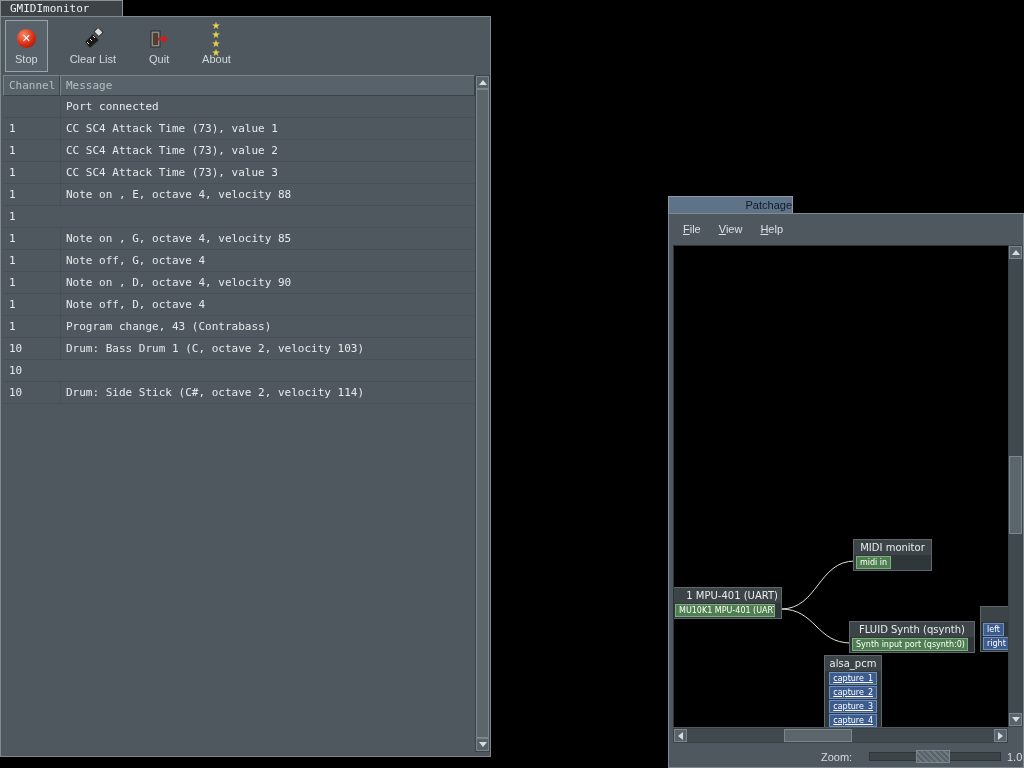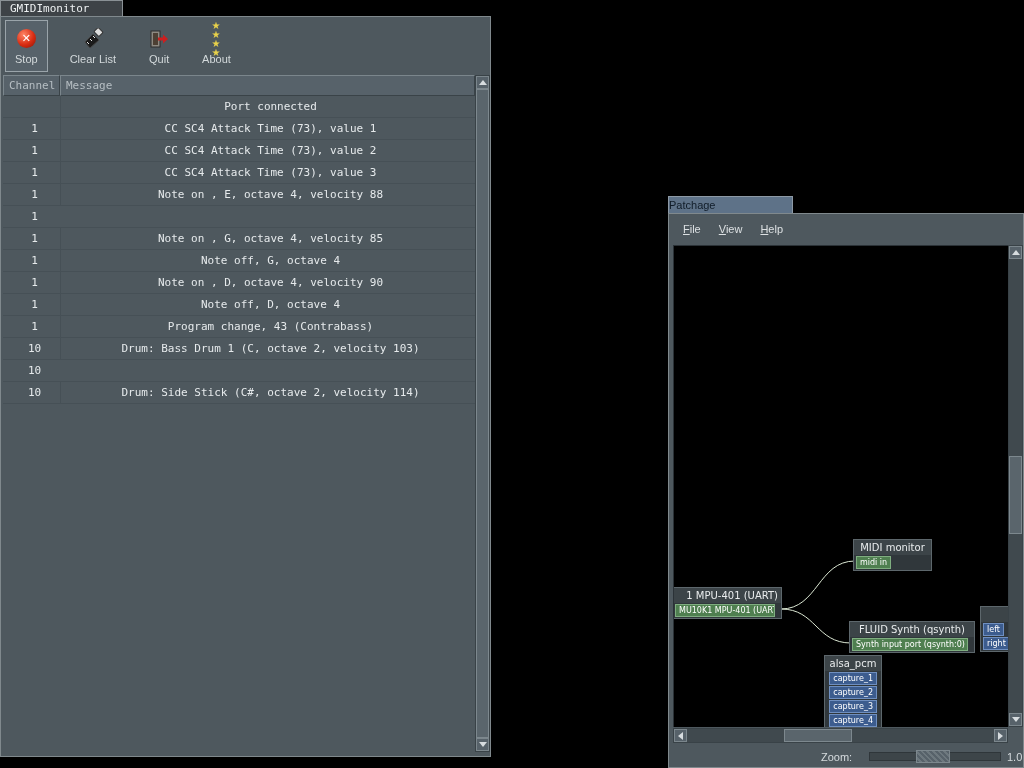--- a/index.html
+++ b/index.html
@@ -25,21 +25,21 @@
 
   .gm-header{position:absolute;left:2px;top:58px;height:21px;display:flex;}
   .hcell{box-sizing:border-box;background:#57626a;border-top:1px solid #7b868c;border-left:1px solid #7b868c;
          border-right:1px solid #3a4348;border-bottom:1px solid #3a4348;color:#b6bec3;
          font:11px "DejaVu Sans Mono",monospace;line-height:19px;padding-left:5px;}
   .hcell.ch{width:57px;}
   .hcell.msg{width:415px;}
 
   .gm-list{position:absolute;left:2px;top:79px;width:472px;height:656px;overflow:hidden;}
   .trow{display:flex;height:22px;box-sizing:border-box;border-bottom:1px solid #465056;}
-  .cell{font:11px "DejaVu Sans Mono",monospace;color:#e6eaec;line-height:21px;white-space:pre;text-align:center;}
+  .cell{font:11px "DejaVu Sans Mono",monospace;color:#e6eaec;line-height:21px;white-space:pre;}
   .cell.ch{width:57px;padding-left:6px;box-sizing:border-box;}
   .cell.msg{flex:1;padding-left:5px;border-left:1px solid #465056;box-sizing:border-box;overflow:hidden;}
 
   .gm-scroll{position:absolute;left:474px;top:58px;width:15px;height:677px;background:#40494e;
              border:1px solid #394247;box-sizing:border-box;}
   .sb-btn{position:absolute;left:0;width:13px;height:13px;background:#57626a;border:1px solid #7b868c;
           box-sizing:border-box;display:flex;align-items:center;justify-content:center;}
   .sb-btn.up{top:0;}
   .sb-btn.down{bottom:0;}
   .gm-thumb{position:absolute;left:0;top:13px;bottom:13px;width:13px;background:#5a656c;
@@ -47,39 +47,39 @@
 
   .arr{width:0;height:0;}
   .arr.up{border-left:4px solid transparent;border-right:4px solid transparent;border-bottom:5px solid #d7dcdf;}
   .arr.down{border-left:4px solid transparent;border-right:4px solid transparent;border-top:5px solid #d7dcdf;}
   .arr.left{border-top:4px solid transparent;border-bottom:4px solid transparent;border-right:5px solid #d7dcdf;}
   .arr.right{border-top:4px solid transparent;border-bottom:4px solid transparent;border-left:5px solid #d7dcdf;}
 
   
   .pa-tab{position:absolute;left:668px;top:196px;width:125px;height:18px;background:#5e7288;
           border:1px solid #8d99a5;box-sizing:border-box;color:#101c28;
-          font:11px "Liberation Sans",sans-serif;text-align:left;line-height:16px;}
+          font:11px "Liberation Sans",sans-serif;text-align:right;line-height:16px;}
   .pa-win{position:absolute;left:668px;top:213px;width:356px;height:555px;background:#4e585e;
           border:1px solid #80898d;box-sizing:border-box;}
   .pa-menubar{position:absolute;left:2px;top:2px;right:2px;height:25px;display:flex;gap:18px;
               padding:0 12px;align-items:center;color:#dce0e2;font:11px "Liberation Sans",sans-serif;}
   .menu-item{cursor:default;}
   .pa-canvas{position:absolute;left:4px;top:31px;width:334px;height:481px;background:#000;
              border-top:1px solid #2b3237;border-left:1px solid #2b3237;box-sizing:content-box;overflow:hidden;}
   .pa-canvas svg{position:absolute;left:0;top:0;}
 
   .pnode{position:absolute;background:#30373b;border:1px solid #5d676c;box-sizing:border-box;}
   .ptitle{background:#3c4448;color:#e9eced;font:10px "DejaVu Sans",sans-serif;text-align:center;
           padding:2px 3px;white-space:nowrap;overflow:hidden;}
   .ptitle.tleft{text-align:right;}
   .port{width:fit-content;max-width:calc(100% - 8px);overflow:hidden;margin:1px 2px;padding:1px 3px;
         font:8px "DejaVu Sans",sans-serif;color:#fff;white-space:nowrap;border:1px solid transparent;box-sizing:border-box;}
   .port.midi{background:var(--midi-port,#4f7f50);border-color:#7fae80;}
   .port.audio{background:var(--audio-port,#3c5c8e);border-color:#6f8fc0;}
-  .pnode.align-right .port{margin-left:auto;margin-right:4px;}
+  .pnode.align-right .port{margin-left:auto;margin-right:4px;text-decoration:underline;}
 
   .pa-vscroll{position:absolute;left:339px;top:31px;width:15px;height:482px;background:#40494e;
               border:1px solid #394247;box-sizing:border-box;}
   .pa-vthumb{position:absolute;left:0;top:210px;width:13px;height:78px;background:#5a656c;border:1px solid #7d888e;box-sizing:border-box;}
   .pa-hscroll{position:absolute;left:4px;top:514px;width:335px;height:15px;background:#40494e;
               border:1px solid #394247;box-sizing:border-box;}
   .pa-hthumb{position:absolute;left:110px;top:0;width:68px;height:13px;background:#5a656c;border:1px solid #7d888e;box-sizing:border-box;}
   .hs-btn{position:absolute;top:0;width:13px;height:13px;background:#57626a;border:1px solid #7b868c;
           box-sizing:border-box;display:flex;align-items:center;justify-content:center;}
   .hs-btn.l{left:0;} .hs-btn.r{right:0;}

